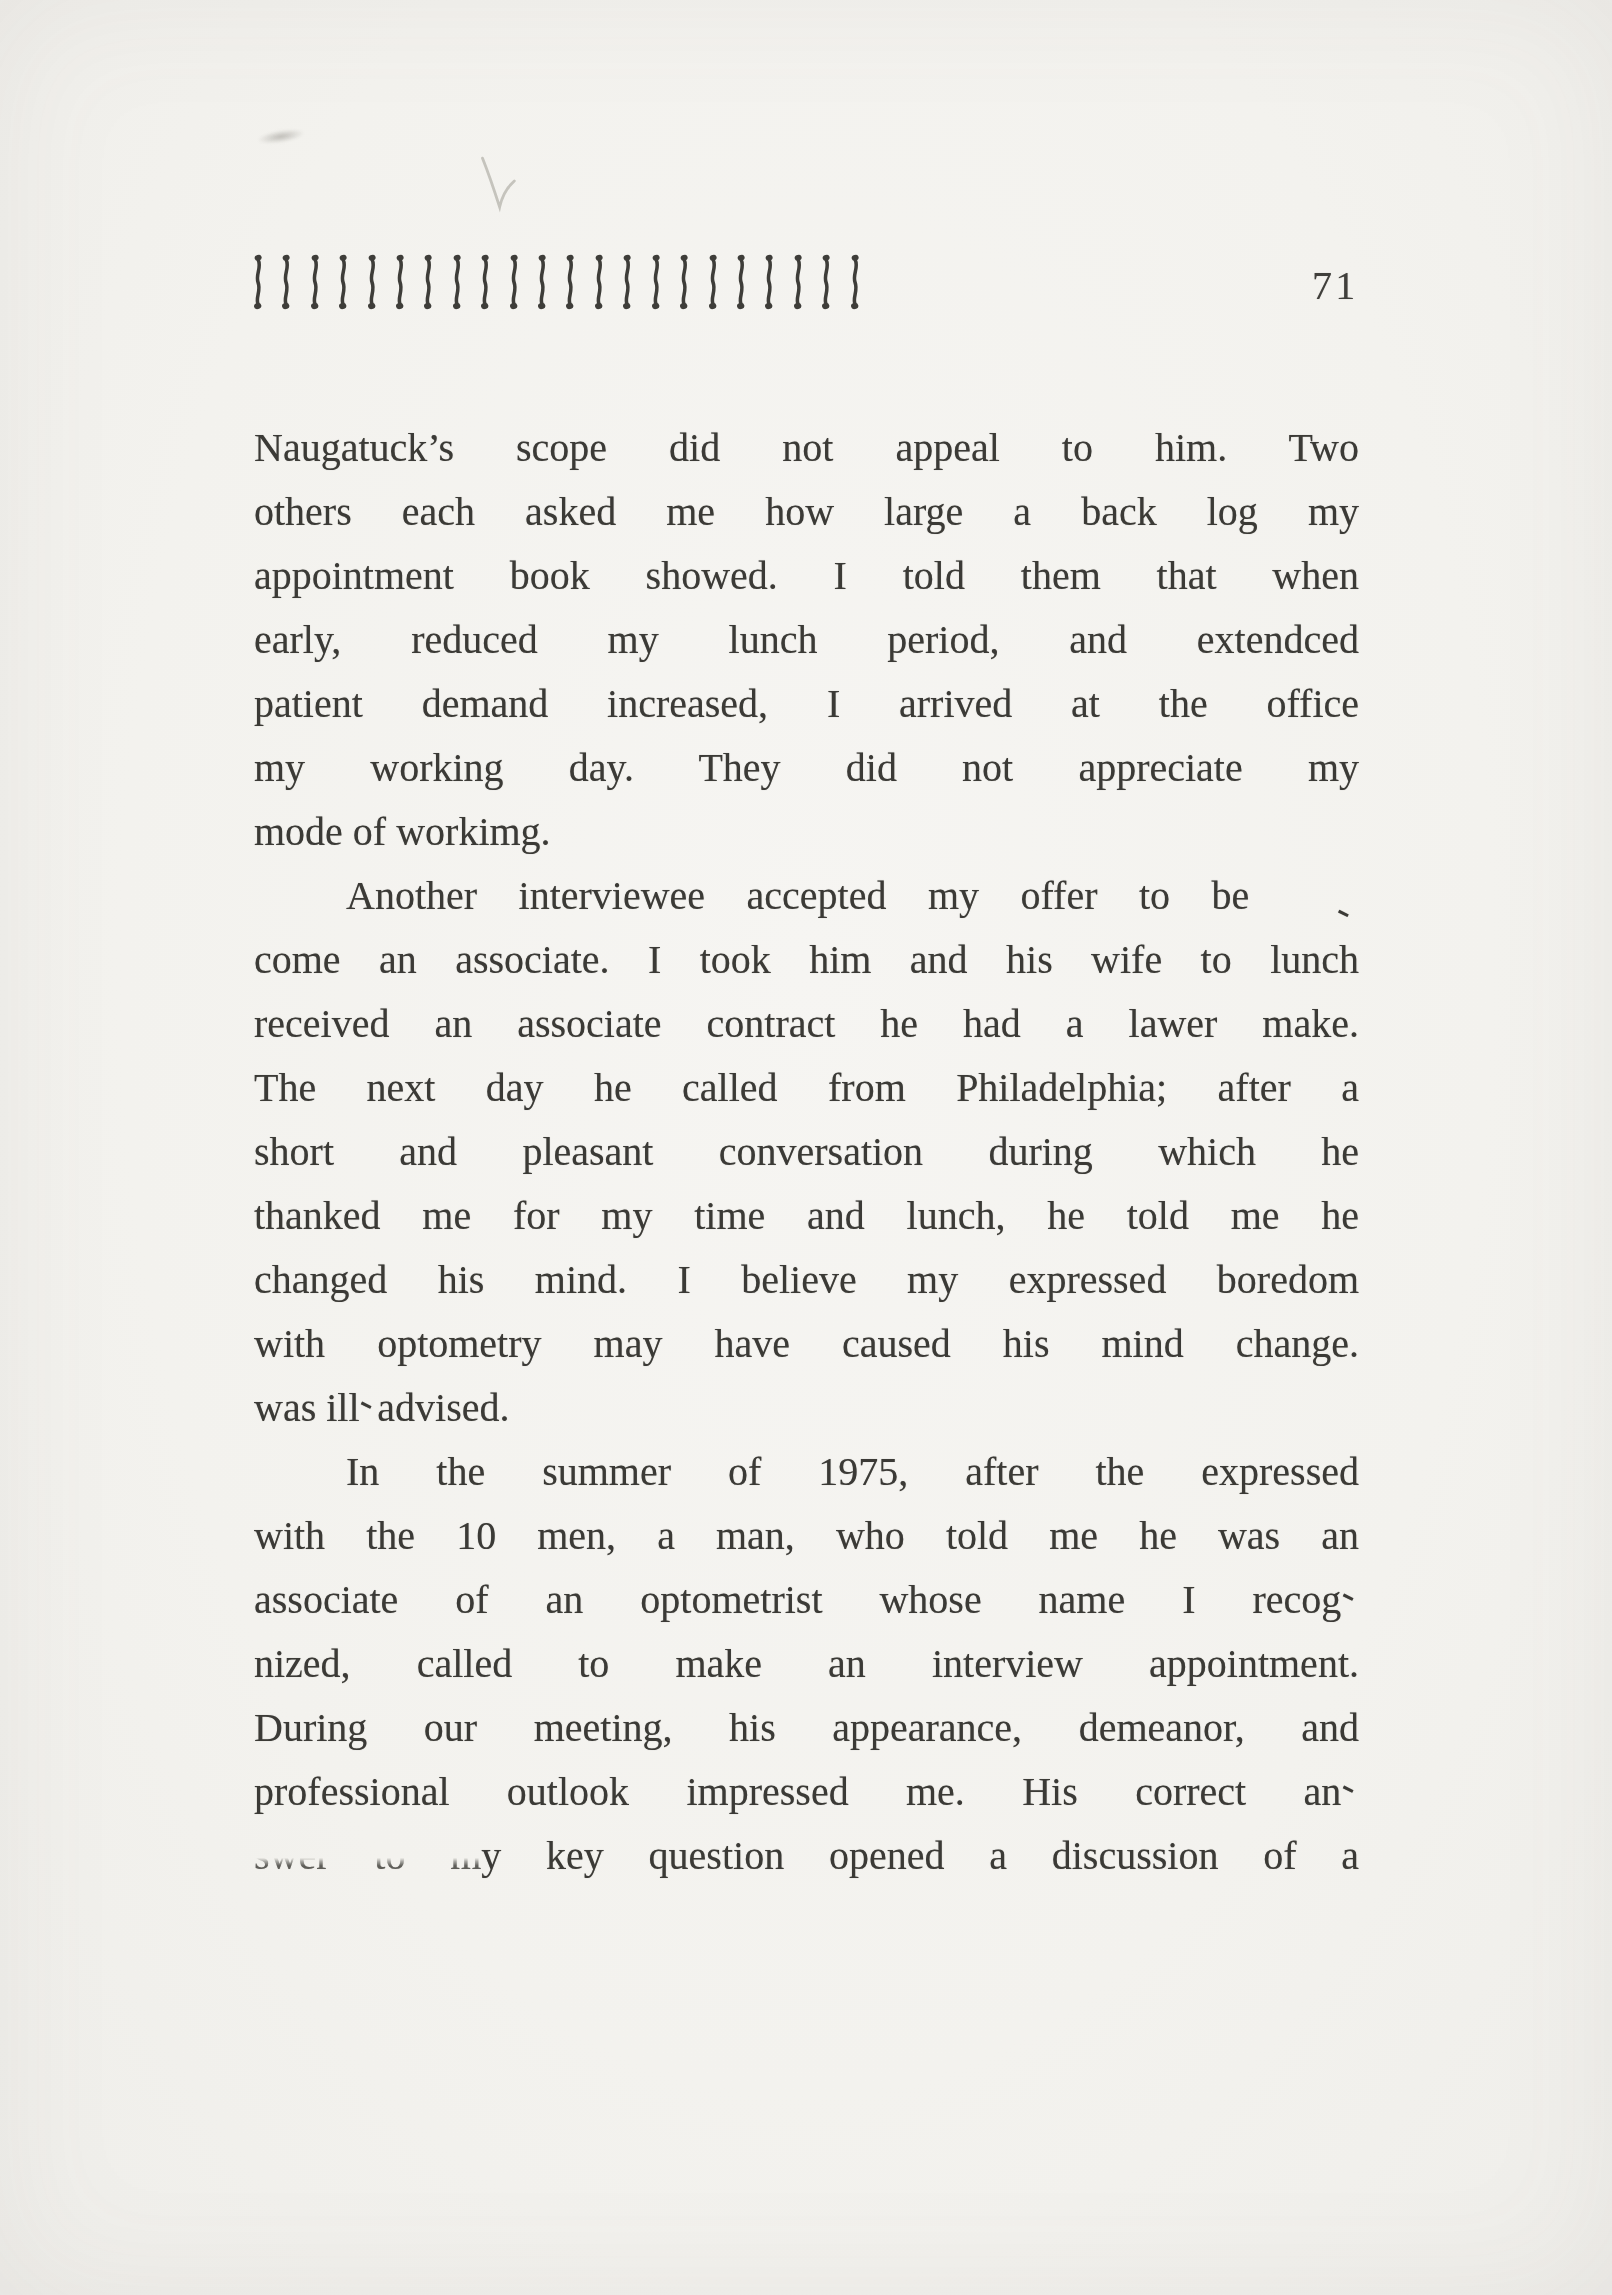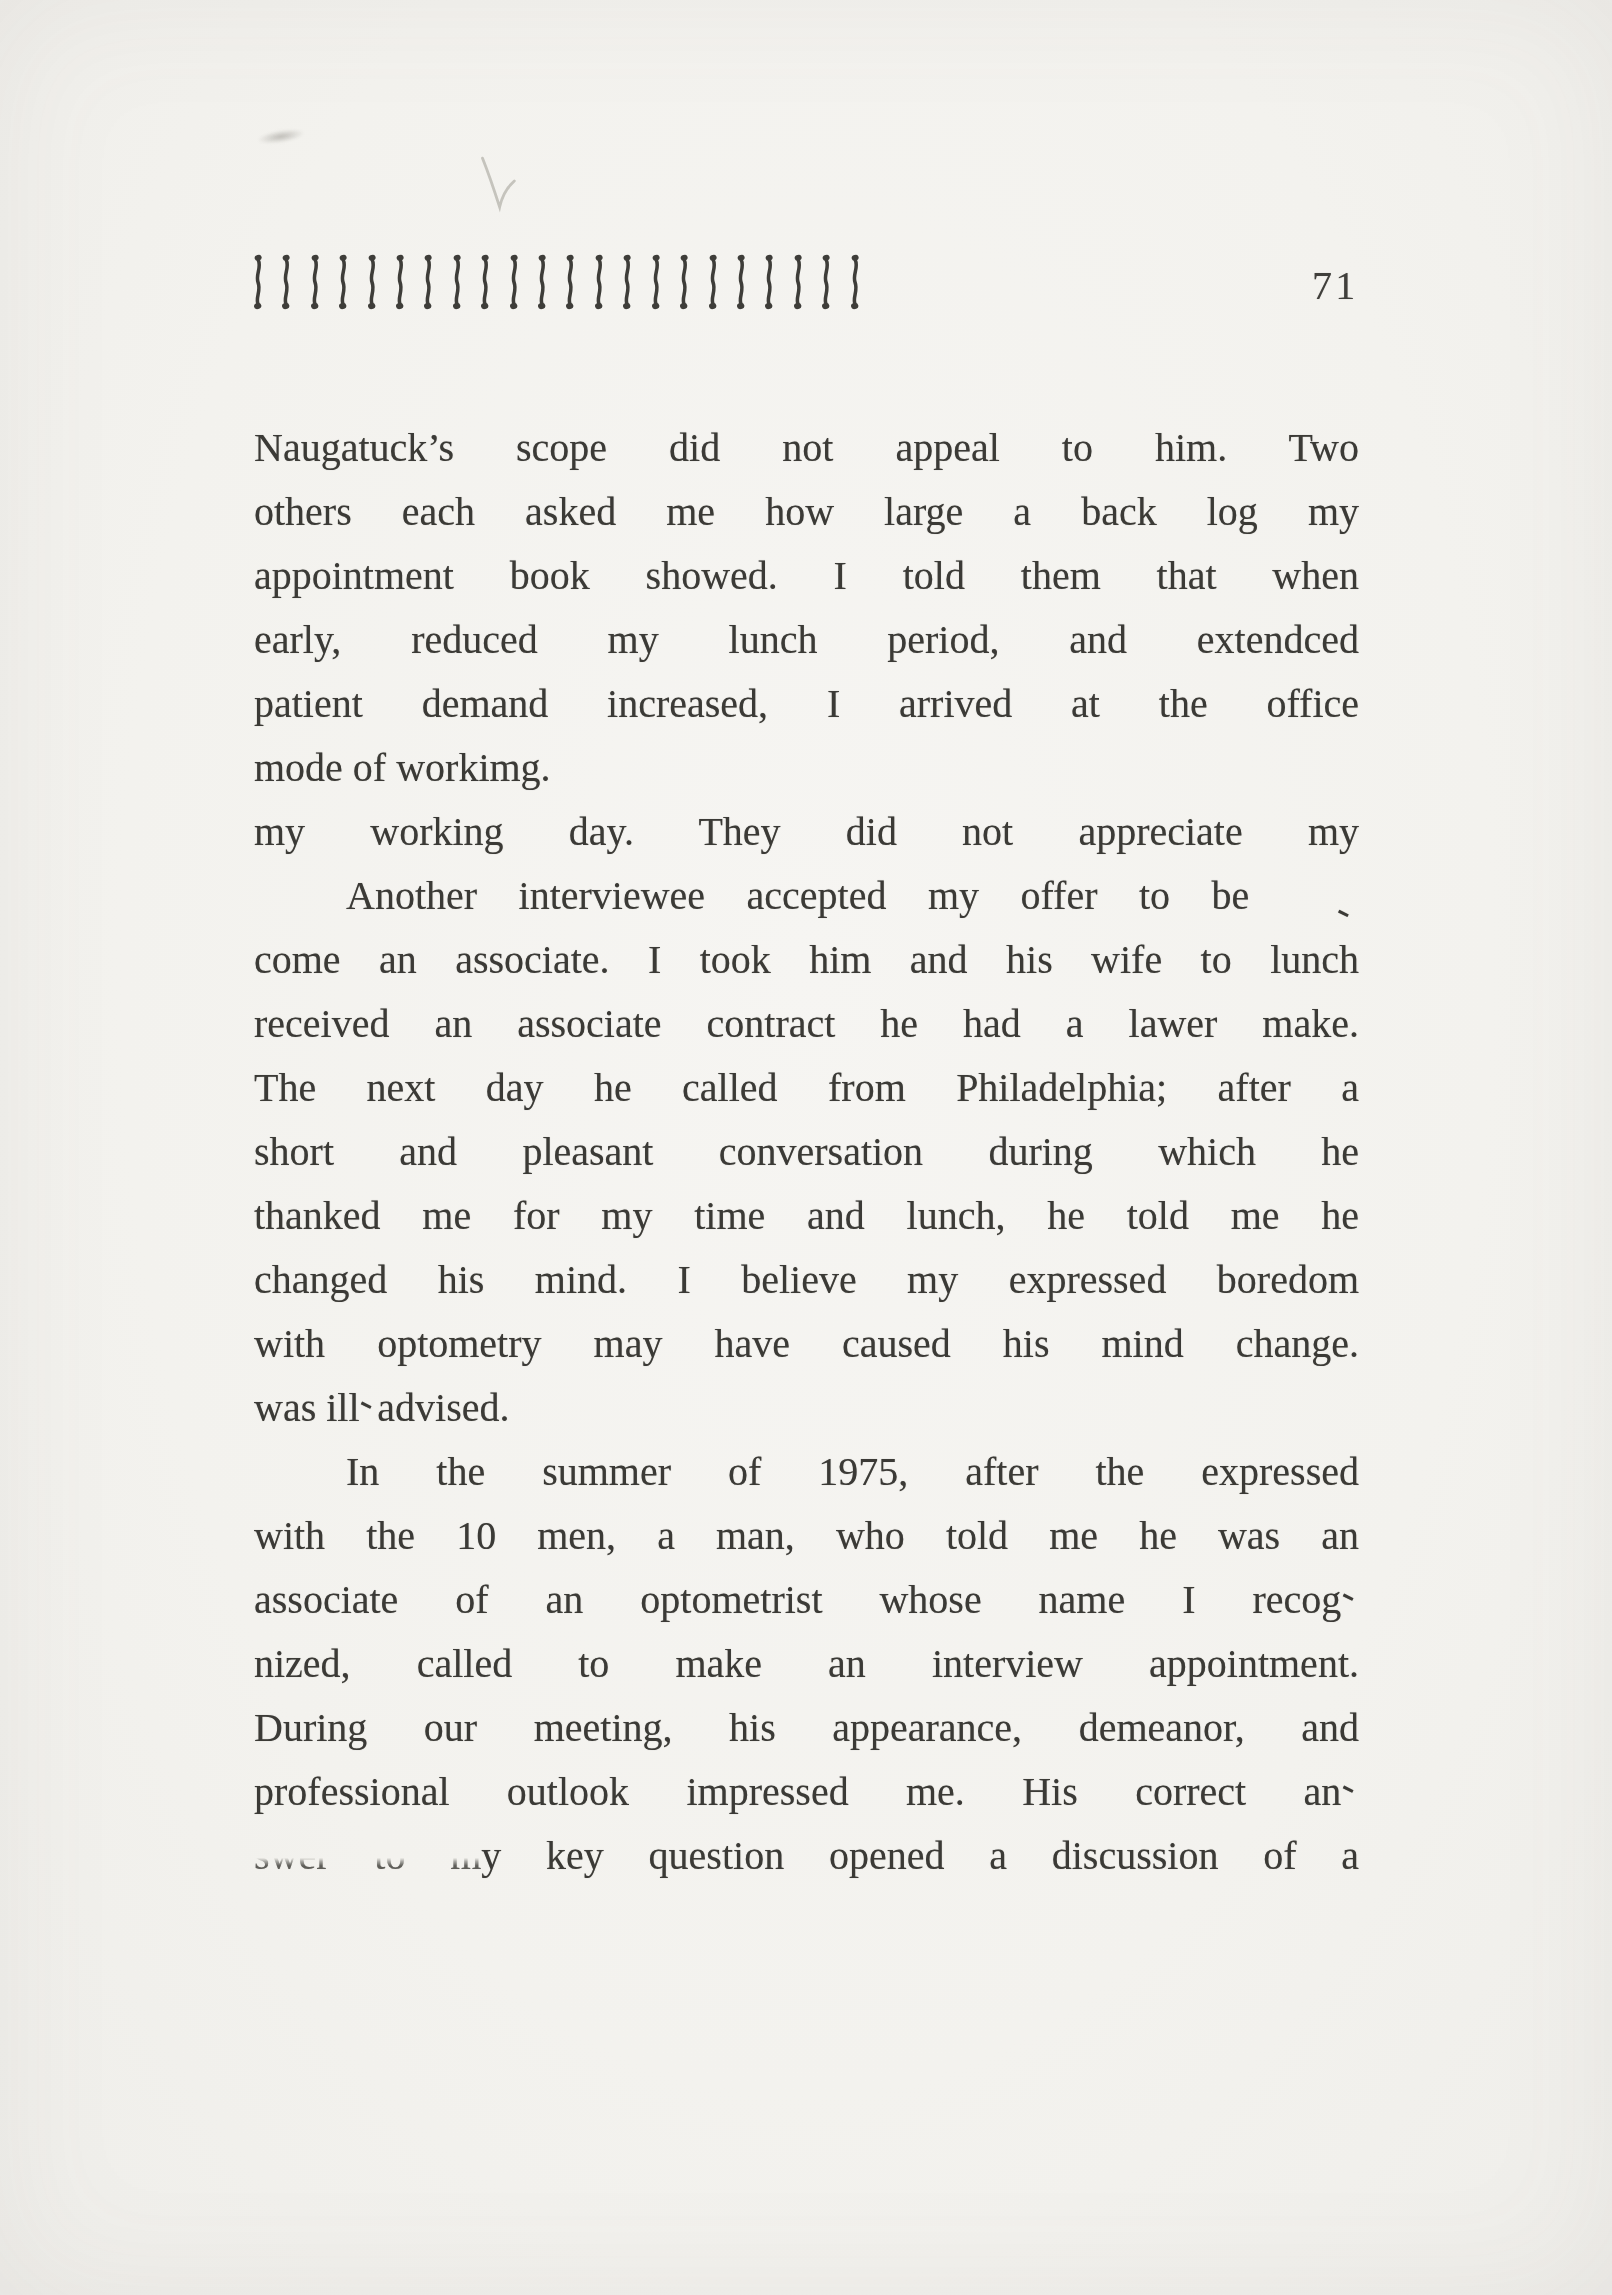--- a/index.html
+++ b/index.html
@@ -244,22 +244,22 @@
 </div>
     <div class="page-number">71</div>
   </header>
 
   <main class="text-block" id="text-block">
       <div class="line just">Naugatuck’s scope did not appeal to him. Two</div>
       <div class="line just">others each asked me how large a back log my</div>
       <div class="line just">appointment book showed. I told them that when</div>
       <div class="line just">early, reduced my lunch period, and extendced</div>
       <div class="line just">patient demand increased, I arrived at the office</div>
+      <div class="line just">my working day. They did not appreciate my</div>
       <div class="line">mode of workimg.</div>
-      <div class="line just">my working day. They did not appreciate my</div>
       <div class="line just indent">Another interviewee accepted my offer to be<span class="hy">-</span></div>
       <div class="line just">come an associate. I took him and his wife to lunch</div>
       <div class="line just">received an associate contract he had a lawer make.</div>
       <div class="line just">The next day he called from Philadelphia; after a</div>
       <div class="line just">short and pleasant conversation during which he</div>
       <div class="line just">thanked me for my time and lunch, he told me he</div>
       <div class="line just">changed his mind. I believe my expressed boredom</div>
       <div class="line just">with optometry may have caused his mind change.</div>
       <div class="line">was ill<span class="hy">-</span>advised.</div>
       <div class="line just indent">In the summer of 1975, after the expressed</div>

